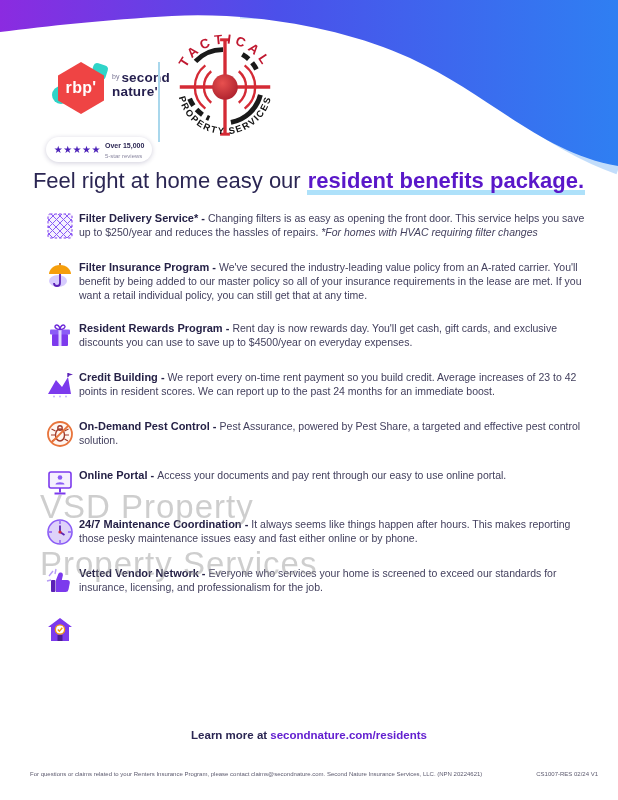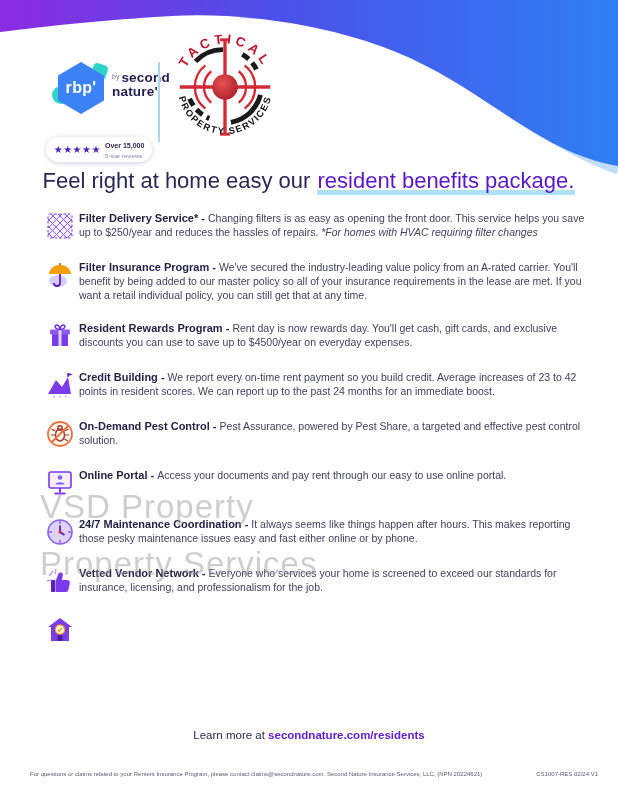--- a/index.html
+++ b/index.html
@@ -10,21 +10,21 @@
     font-family:"Liberation Sans", sans-serif; color:#2b2653;
   }
   
   .wave-band { position:absolute; top:0; left:0; width:618px; height:180px; z-index:1; }
   
   .header { position:absolute; top:40px; left:0; width:618px; height:130px; z-index:3; }
   .rbp-block { position:absolute; left:56px; top:22px; width:100px; height:52px; }
   .rbp-teal-circle { position:absolute; left:-4px; top:24px; width:18px; height:18px; border-radius:50%; background:#2fd4c8; }
   .rbp-teal-square { position:absolute; left:36px; top:2px; width:15px; height:15px; border-radius:4px; background:#2fd4c8; transform:rotate(18deg); }
   .rbp-hex {
-    position:absolute; left:0; top:0; width:50px; height:52px; background:#3b82f6;
+    position:absolute; left:0; top:0; width:50px; height:52px; background:#ef4444;
     clip-path:polygon(50% 0%, 96% 26%, 96% 74%, 50% 100%, 4% 74%, 4% 26%);
     display:flex; align-items:center; justify-content:center;
     color:#fff; font-weight:bold; font-size:16px; letter-spacing:.3px;
   }
   .brand-text { position:absolute; left:56px; top:8px; width:70px; line-height:13px; }
   .brand-by { font-size:7px; color:#7a7694; vertical-align:top; margin-right:2px; }
   .brand-name { font-size:13.5px; font-weight:bold; color:#241e4e; letter-spacing:.2px; }
   .reviews-badge {
     position:absolute; left:-10px; top:75px; width:106px; height:25px; background:#fff;
     border-radius:13px; box-shadow:0 1px 5px rgba(40,30,90,.22);
@@ -33,40 +33,40 @@
   .stars { color:#4b21b8; font-size:10px; letter-spacing:.5px; }
   .reviews-text { line-height:7.5px; }
   .reviews-line1 { font-size:7px; font-weight:bold; color:#2b2653; }
   .reviews-line2 { font-size:6px; color:#8a87a0; }
   .header-divider { position:absolute; left:158px; top:22px; width:1.5px; height:80px; background:#a9d7ec; }
   .tactical-logo { position:absolute; left:166px; top:-12px; width:118px; height:118px; }
   
   .headline { position:absolute; top:168px; left:0; width:618px; text-align:center; font-size:22px; z-index:3; }
   .headline .pre { font-weight:500; color:#2b2653; }
   .headline .hl {
-    font-weight:normal; color:#5a17c9;
+    font-weight:bold; color:#5a17c9;
     background:linear-gradient(to top, #aee1fa 0 20%, transparent 20%);
     padding:0 1px 2px 1px;
   }
   
   .benefits { position:absolute; top:211px; left:45px; width:545px; display:flex; flex-direction:column; gap:19px; z-index:2; }
   .benefit { display:flex; gap:4px; }
   .bicon { flex:0 0 30px; width:30px; height:30px; }
   .btext { font-size:10.5px; line-height:14px; color:#43405e; }
   .btext strong { color:#262247; font-size:11px; }
   .btext em { font-style:italic; color:#43405e; }
   
   .watermark {
     position:absolute; top:478px; left:40px; width:540px; z-index:5; pointer-events:none;
     text-align:left; font-size:33px; line-height:57px; letter-spacing:1px;
     color:#9a9a9a; opacity:.48; font-weight:400;
   }
   
   .learn-more { position:absolute; top:729px; left:0; width:618px; text-align:center; font-size:11.5px; z-index:3; }
-  .learn-more .lm-pre { font-weight:400; color:#2b2653; }
+  .learn-more .lm-pre { font-weight:700; color:#2b2653; }
   .learn-more .lm-link { font-weight:bold; color:#6320d0; cursor:pointer; }
   .fineprint { position:absolute; top:771px; left:30px; right:20px; display:flex; justify-content:space-between; font-size:6px; color:#5c5a6e; z-index:3; }
   .fineprint .fp-right { margin-left:20px; white-space:nowrap; }
 </style>
 </head>
 <body>
 
 <div class="page">
 
   <svg class="wave-band" viewBox="0 0 618 180" preserveAspectRatio="none">

